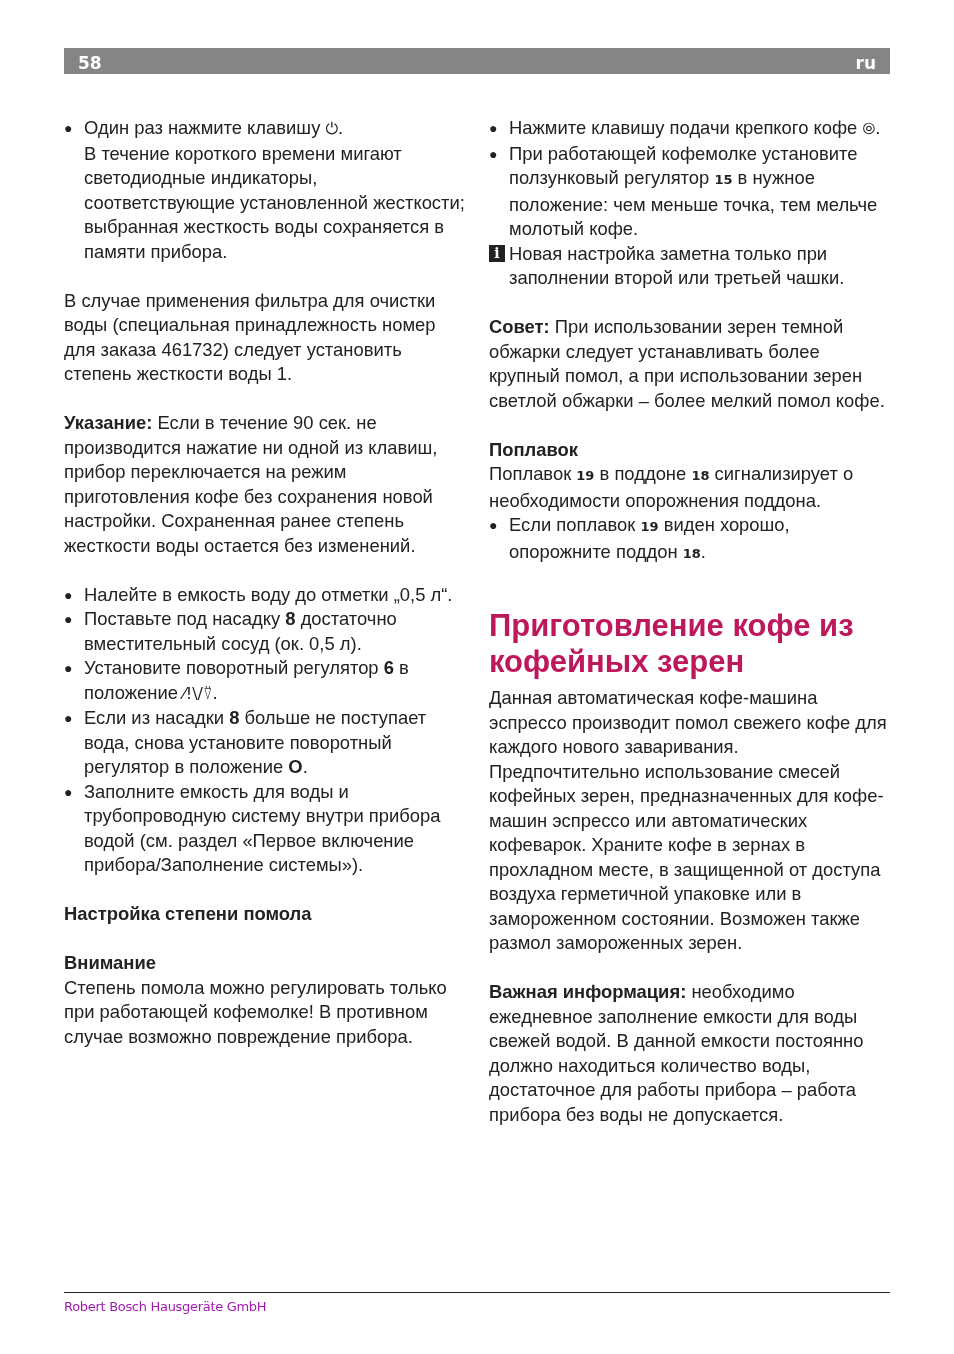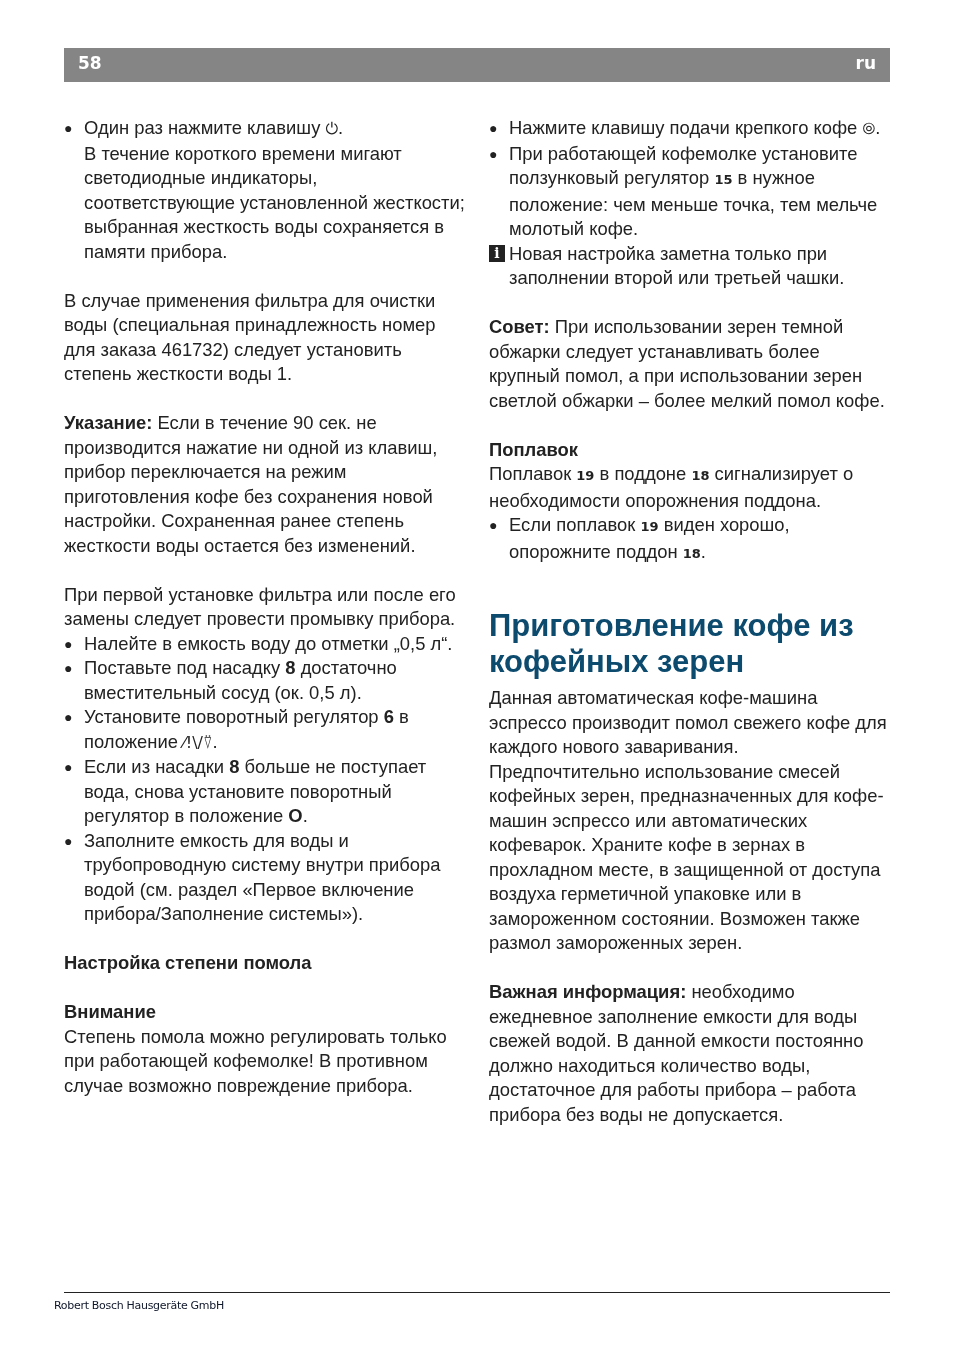--- a/index.html
+++ b/index.html
@@ -1,63 +1,62 @@
 <!DOCTYPE html>
 <html><head>
   <meta charset="utf-8">
   <style>
     html, body { margin: 0; padding: 0; background: #ffffff; }
     body { width: 954px; height: 1354px; position: relative; overflow: hidden;
            font-family: "Liberation Sans", sans-serif; color: #222222; }
-    .header-bar { position: absolute; left: 64px; top: 48px; width: 826px; height: 34px;
+    .header-bar { position: absolute; left: 64px; top: 48px; width: 826px; height: 26px;
                   background: #868585; color: #ffffff; font-family: "DejaVu Sans", sans-serif;
                   font-weight: bold; font-size: 17px; }
     .header-bar .page-num { position: absolute; left: 14px; top: 5px; }
     .header-bar .lang { position: absolute; right: 14px; top: 5px; }
     .col { position: absolute; top: 102px; width: 405px; font-size: 18.4px; line-height: 24.5px; margin-top: 14px; }
     .col-left { left: 64px; }
     .col-right { left: 489px; width: 400px; }
     p { margin: 0; }
     .gap { height: 24.5px; }
     .b { font-weight: bold; }
     .num { font-family: "DejaVu Sans", sans-serif; font-weight: bold; font-size: 13px; }
     .bullet { position: relative; padding-left: 20px; }
     .bullet::before { content: "\25CF"; position: absolute; left: 0; top: 0; font-size: 14px; }
     .info { position: relative; padding-left: 20px; }
     .info-icon { position: absolute; left: 0; top: 3px; width: 16px; height: 17px; background: #222;
                  color: #fff; font-family: "DejaVu Serif", serif; font-weight: bold; font-size: 14px;
                  line-height: 17px; text-align: center; }
     .subhead { font-weight: bold; }
     .italic { }
-    .h1 { font-size: 31px; line-height: 36px; font-weight: bold; color: #0c4a6e; margin: 0 0 6px 0; }
+    .h1 { font-size: 31px; line-height: 36px; font-weight: bold; color: #be185d; margin: 0 0 6px 0; }
     .glyph { font-family: "DejaVu Sans", sans-serif; font-size: 16px; }
     .footer-rule { position: absolute; left: 64px; top: 1292px; width: 826px; height: 1px; background: #222; }
-    .footer { position: absolute; left: 54px; top: 1299px; font-family: "DejaVu Sans", sans-serif;
-              font-size: 11px; color: #0f172a; letter-spacing: -0.3px; }
+    .footer { position: absolute; left: 64px; top: 1299px; font-family: "DejaVu Sans", sans-serif;
+              font-size: 13px; color: #a21caf; letter-spacing: -0.3px; }
   </style>
 </head>
 <body>
 
 <div class="header-bar">
   <span class="page-num">58</span>
   <span class="lang">ru</span>
 </div>
 
 <div class="col col-left">
   <div class="bullet">
     <span>Один раз нажмите клавишу</span>
     <span class="glyph">⏻</span><span>.</span><br>
     <span>В течение короткого времени мигают светодиодные индикаторы, соответствующие установленной жесткости; выбранная жесткость воды сохраняется в памяти прибора.</span>
   </div>
   <div class="gap"></div>
   <p>В случае применения фильтра для очистки воды (специальная принадлежность номер для заказа 461732) следует установить степень жесткости воды 1.</p>
   <div class="gap"></div>
   <p><span class="b">Указание:</span> <span>Если в течение 90 сек. не производится нажатие ни одной из клавиш, прибор переключается на режим приготовления кофе без сохранения новой настройки. Сохраненная ранее степень жесткости воды остается без изменений.</span></p>
   <div class="gap"></div>
-  <p>При первой установке фильтра или после его замены следует провести промывку прибора.</p>
   <div class="bullet"><span>Налейте в емкость воду до отметки „0,5 л“.</span></div>
   <div class="bullet"><span>Поставьте под насадку </span><span class="b">8</span><span> достаточно вместительный сосуд (ок. 0,5 л).</span></div>
   <div class="bullet"><span>Установите поворотный регулятор </span><span class="b">6</span><span> в положение </span><span class="glyph">⁄!\/⍢</span><span>.</span></div>
   <div class="bullet"><span>Если из насадки </span><span class="b">8</span><span> больше не поступает вода, снова установите поворотный регулятор в положение </span><span class="b">O</span><span>.</span></div>
   <div class="bullet"><span>Заполните емкость для воды и трубопроводную систему внутри прибора водой (см. раздел «Первое включение прибора/Заполнение системы»).</span></div>
   <div class="gap"></div>
   <p class="subhead">Настройка степени помола</p>
   <div class="gap"></div>
   <p class="subhead">Внимание</p>
   <p class="italic">Степень помола можно регулировать только при работающей кофемолке! В противном случае возможно повреждение прибора.</p>

